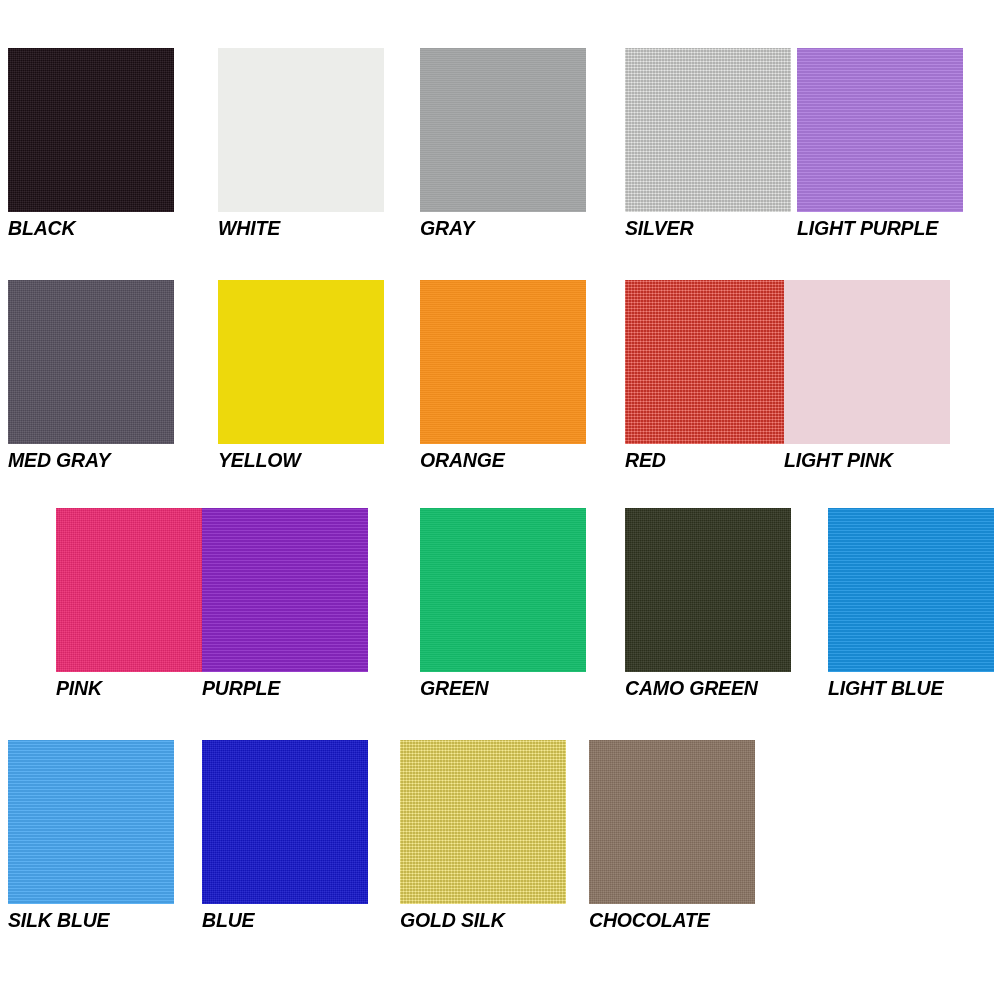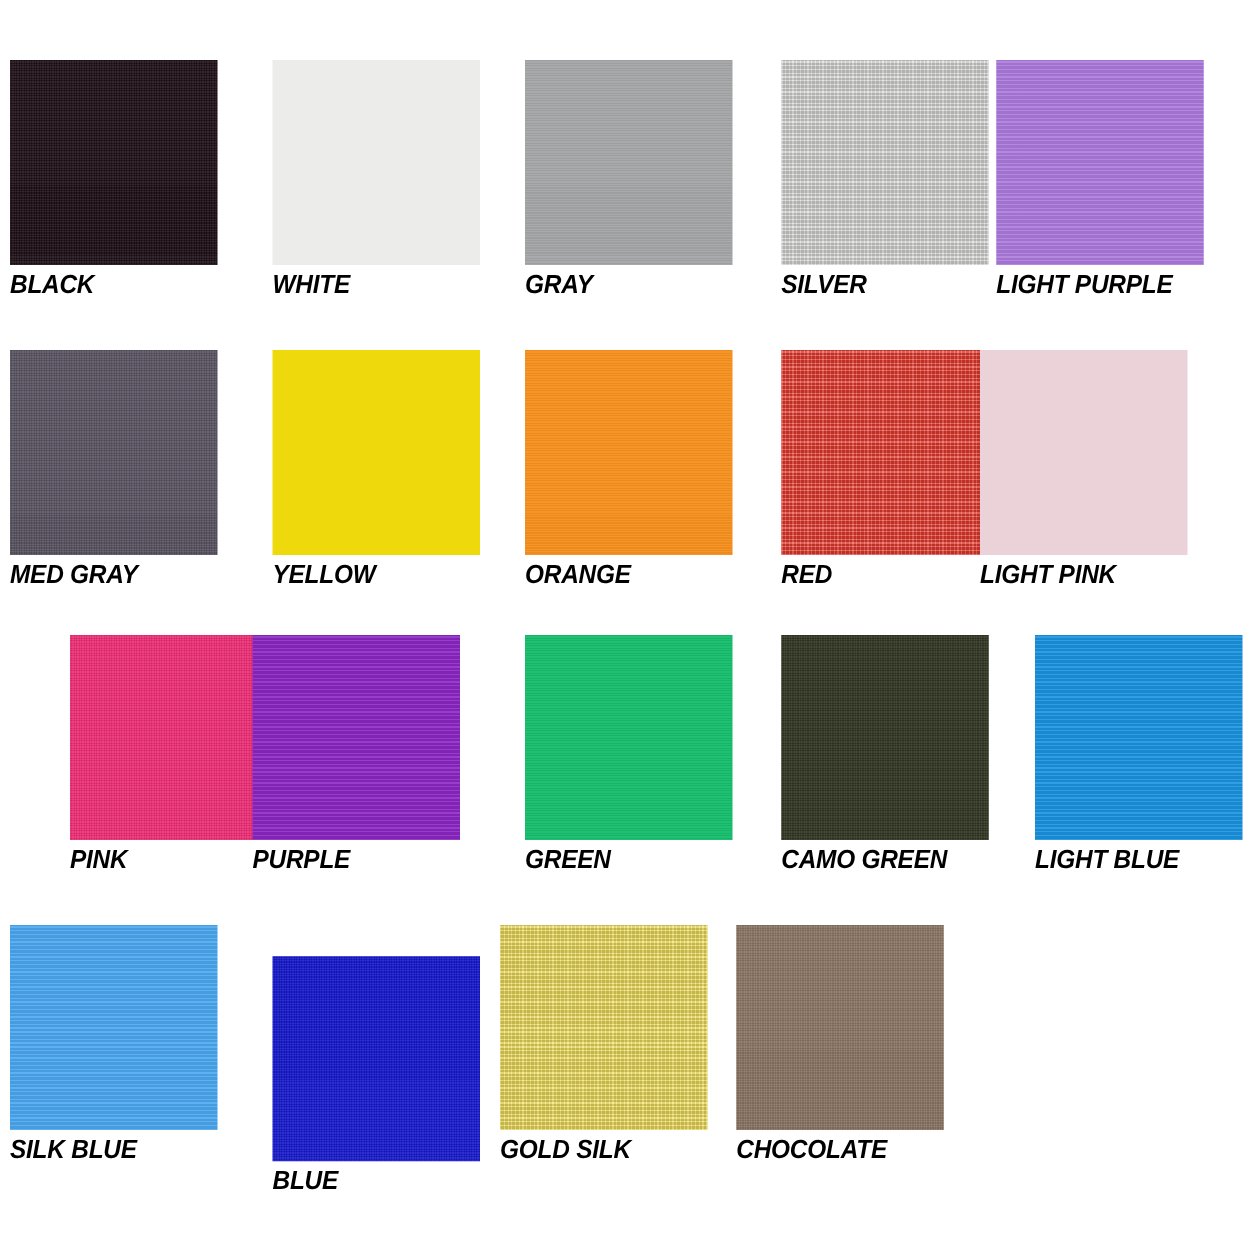--- a/index.html
+++ b/index.html
@@ -159,21 +159,21 @@
         <div class="swatch-label">LIGHT BLUE</div>
       </div>
     </div>
     <div class="swatch-row" style="top: 740px;">
       <div class="swatch-cell" style="left: 8px;">
         <div class="swatch-chip" style="width: 166px; height: 164px; background: rgb(75, 168, 240);">
           <div class="tex" style="background-image: repeating-linear-gradient(0deg, rgba(255, 255, 255, 0.1) 0px, rgba(255, 255, 255, 0.1) 1px, rgba(0, 0, 0, 0.07) 1px, rgba(0, 0, 0, 0.07) 3px);"></div>
         </div>
         <div class="swatch-label">SILK BLUE</div>
       </div>
-      <div class="swatch-cell" style="left: 218px; margin-top: 25px;">
+      <div class="swatch-cell" style="left: 202px;">
         <div class="swatch-chip" style="width: 166px; height: 164px; background: rgb(21, 22, 201);">
           <div class="tex" style="background-image: repeating-linear-gradient(0deg, rgba(255, 255, 255, 0.06) 0px, rgba(255, 255, 255, 0.06) 1px, rgba(0, 0, 0, 0.05) 1px, rgba(0, 0, 0, 0.05) 2px), repeating-linear-gradient(90deg, rgba(255, 255, 255, 0.05) 0px, rgba(255, 255, 255, 0.05) 1px, rgba(0, 0, 0, 0.05) 1px, rgba(0, 0, 0, 0.05) 2px);"></div>
         </div>
         <div class="swatch-label">BLUE</div>
       </div>
       <div class="swatch-cell" style="left: 400px;">
         <div class="swatch-chip" style="width: 166px; height: 164px; background: rgb(240, 222, 92);">
           <div class="tex" style="background-image: repeating-linear-gradient(0deg, rgba(255, 255, 255, 0.22) 0px, rgba(255, 255, 255, 0.22) 1px, rgba(0, 0, 0, 0.1) 1px, rgba(0, 0, 0, 0.1) 3px), repeating-linear-gradient(90deg, rgba(255, 255, 255, 0.18) 0px, rgba(255, 255, 255, 0.18) 1px, rgba(0, 0, 0, 0.09) 1px, rgba(0, 0, 0, 0.09) 3px);"></div>
         </div>
         <div class="swatch-label">GOLD SILK</div>

